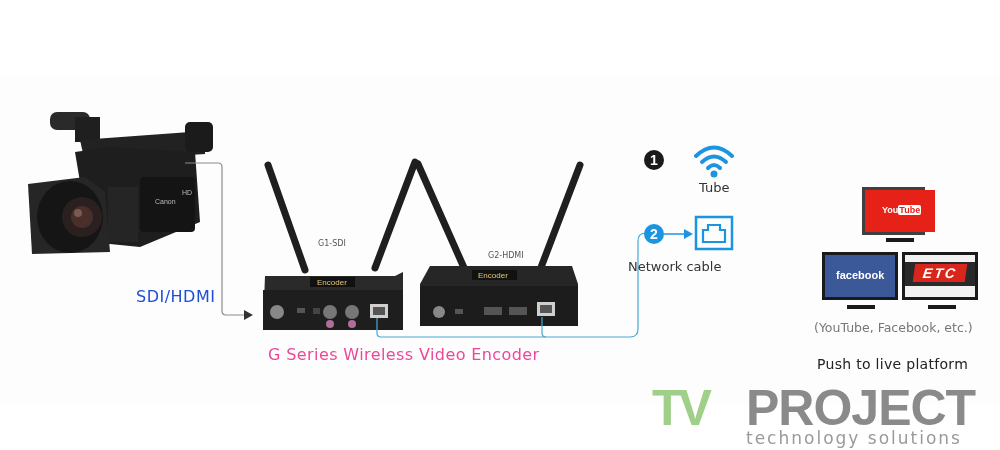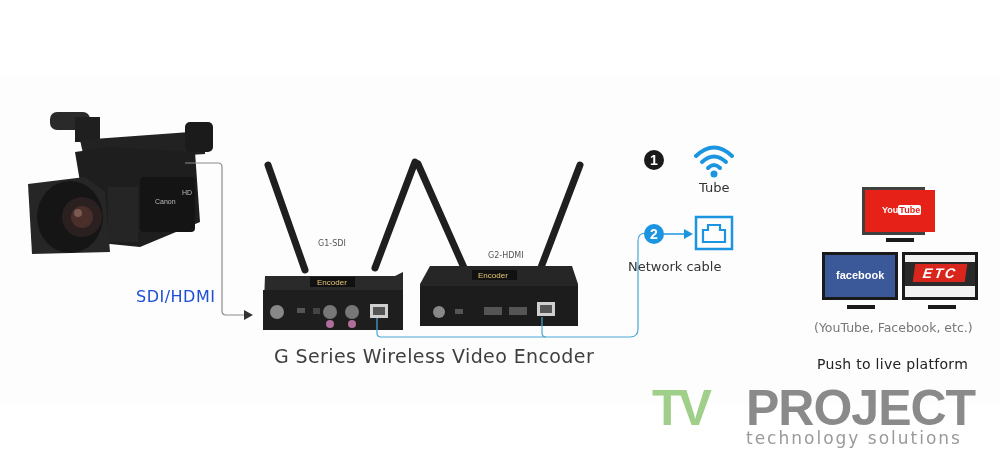--- a/index.html
+++ b/index.html
@@ -12,21 +12,21 @@
     .panel {
       position: absolute; left: 0; top: 75px; width: 1000px; height: 330px;
       background: #fdfdfd;
     }
     .abs { position: absolute; }
     svg { display: block; }
     .label { position: absolute; white-space: nowrap; }
     .lbl-sdi { left: 136px; top: 287px; font-size: 16px; letter-spacing: 0.5px; color: #1d4ed8; }
     .lbl-g1 { left: 318px; top: 239px; font-size: 8px; color: #555; }
     .lbl-g2 { left: 482px; top: 251px; font-size: 8px; color: #555; margin-left: 6px; }
-    .lbl-series { left: 274px; top: 345px; font-size: 19px; letter-spacing: 0.4px; color: #404040; }
+    .lbl-series { left: 268px; top: 345px; font-size: 16px; letter-spacing: 0.4px; color: #ec4899; }
     .lbl-wifi { left: 699px; top: 180px; font-size: 13px; color: #333; }
     .lbl-net { left: 628px; top: 259px; font-size: 13px; color: #333; }
     .lbl-platforms { left: 806px; top: 320px; font-size: 12.5px; color: #777; margin-left: 8px; }
     .lbl-push { left: 817px; top: 356px; font-size: 14px; letter-spacing: 0.3px; color: #222; }
     .badge {
       position: absolute; width: 20px; height: 20px; border-radius: 50%;
       font-size: 14px; font-weight: bold; color: #fff; text-align: center; line-height: 20px;
       font-family: "Liberation Sans", sans-serif;
     }
     .badge-1 { left: 644px; top: 150px; background: #1a1a1a; }

